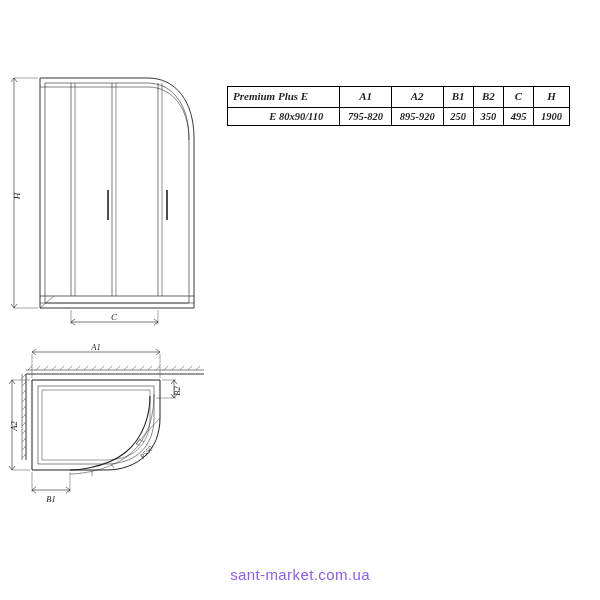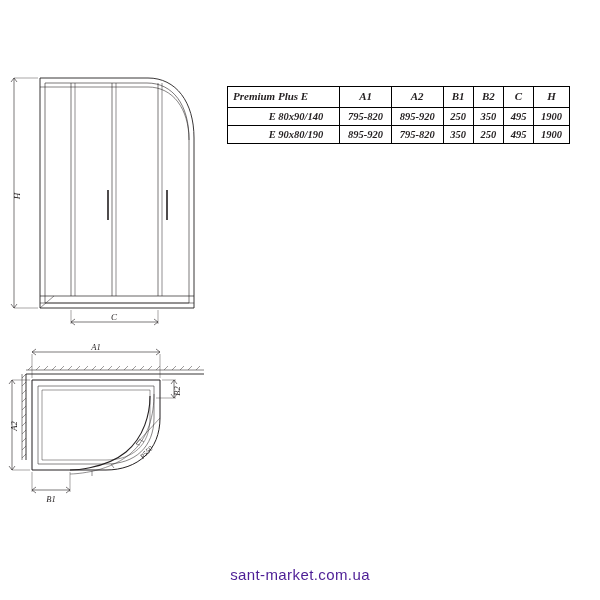--- a/index.html
+++ b/index.html
@@ -66,21 +66,21 @@
 
   
   .watermark {
     position: absolute;
     left: 0;
     top: 566px;
     width: 600px;
     text-align: center;
     font-family: "Liberation Sans", sans-serif;
     font-size: 15px;
-    color: #4c1d95;
+    color: #8b5cf6;
     letter-spacing: 0.4px;
   }
 </style>
 </head>
 <body>
 
 <div class="drawing" id="front-view">
   <svg width="215" height="270" viewBox="0 0 215 270">
     <g fill="none" stroke="#231f20" stroke-width="0.9">
 
@@ -229,33 +229,24 @@
       <th class="col-a1">A1</th>
       <th class="col-a2">A2</th>
       <th class="col-b1">B1</th>
       <th class="col-b2">B2</th>
       <th class="col-c">C</th>
       <th class="col-h">H</th>
     </tr>
   </thead>
   <tbody>
     <tr>
-      <td class="col-model">E 80x90/140</td>
+      <td class="col-model">E 80x90/110</td>
       <td class="col-a1">795-820</td>
       <td class="col-a2">895-920</td>
       <td class="col-b1">250</td>
       <td class="col-b2">350</td>
       <td class="col-c">495</td>
       <td class="col-h">1900</td>
     </tr>
-    <tr>
-      <td class="col-model">E 90x80/190</td>
-      <td class="col-a1">895-920</td>
-      <td class="col-a2">795-820</td>
-      <td class="col-b1">350</td>
-      <td class="col-b2">250</td>
-      <td class="col-c">495</td>
-      <td class="col-h">1900</td>
-    </tr>
   </tbody>
 </table>
 
 <div class="watermark">sant-market.com.ua</div>
 
 </body></html>

